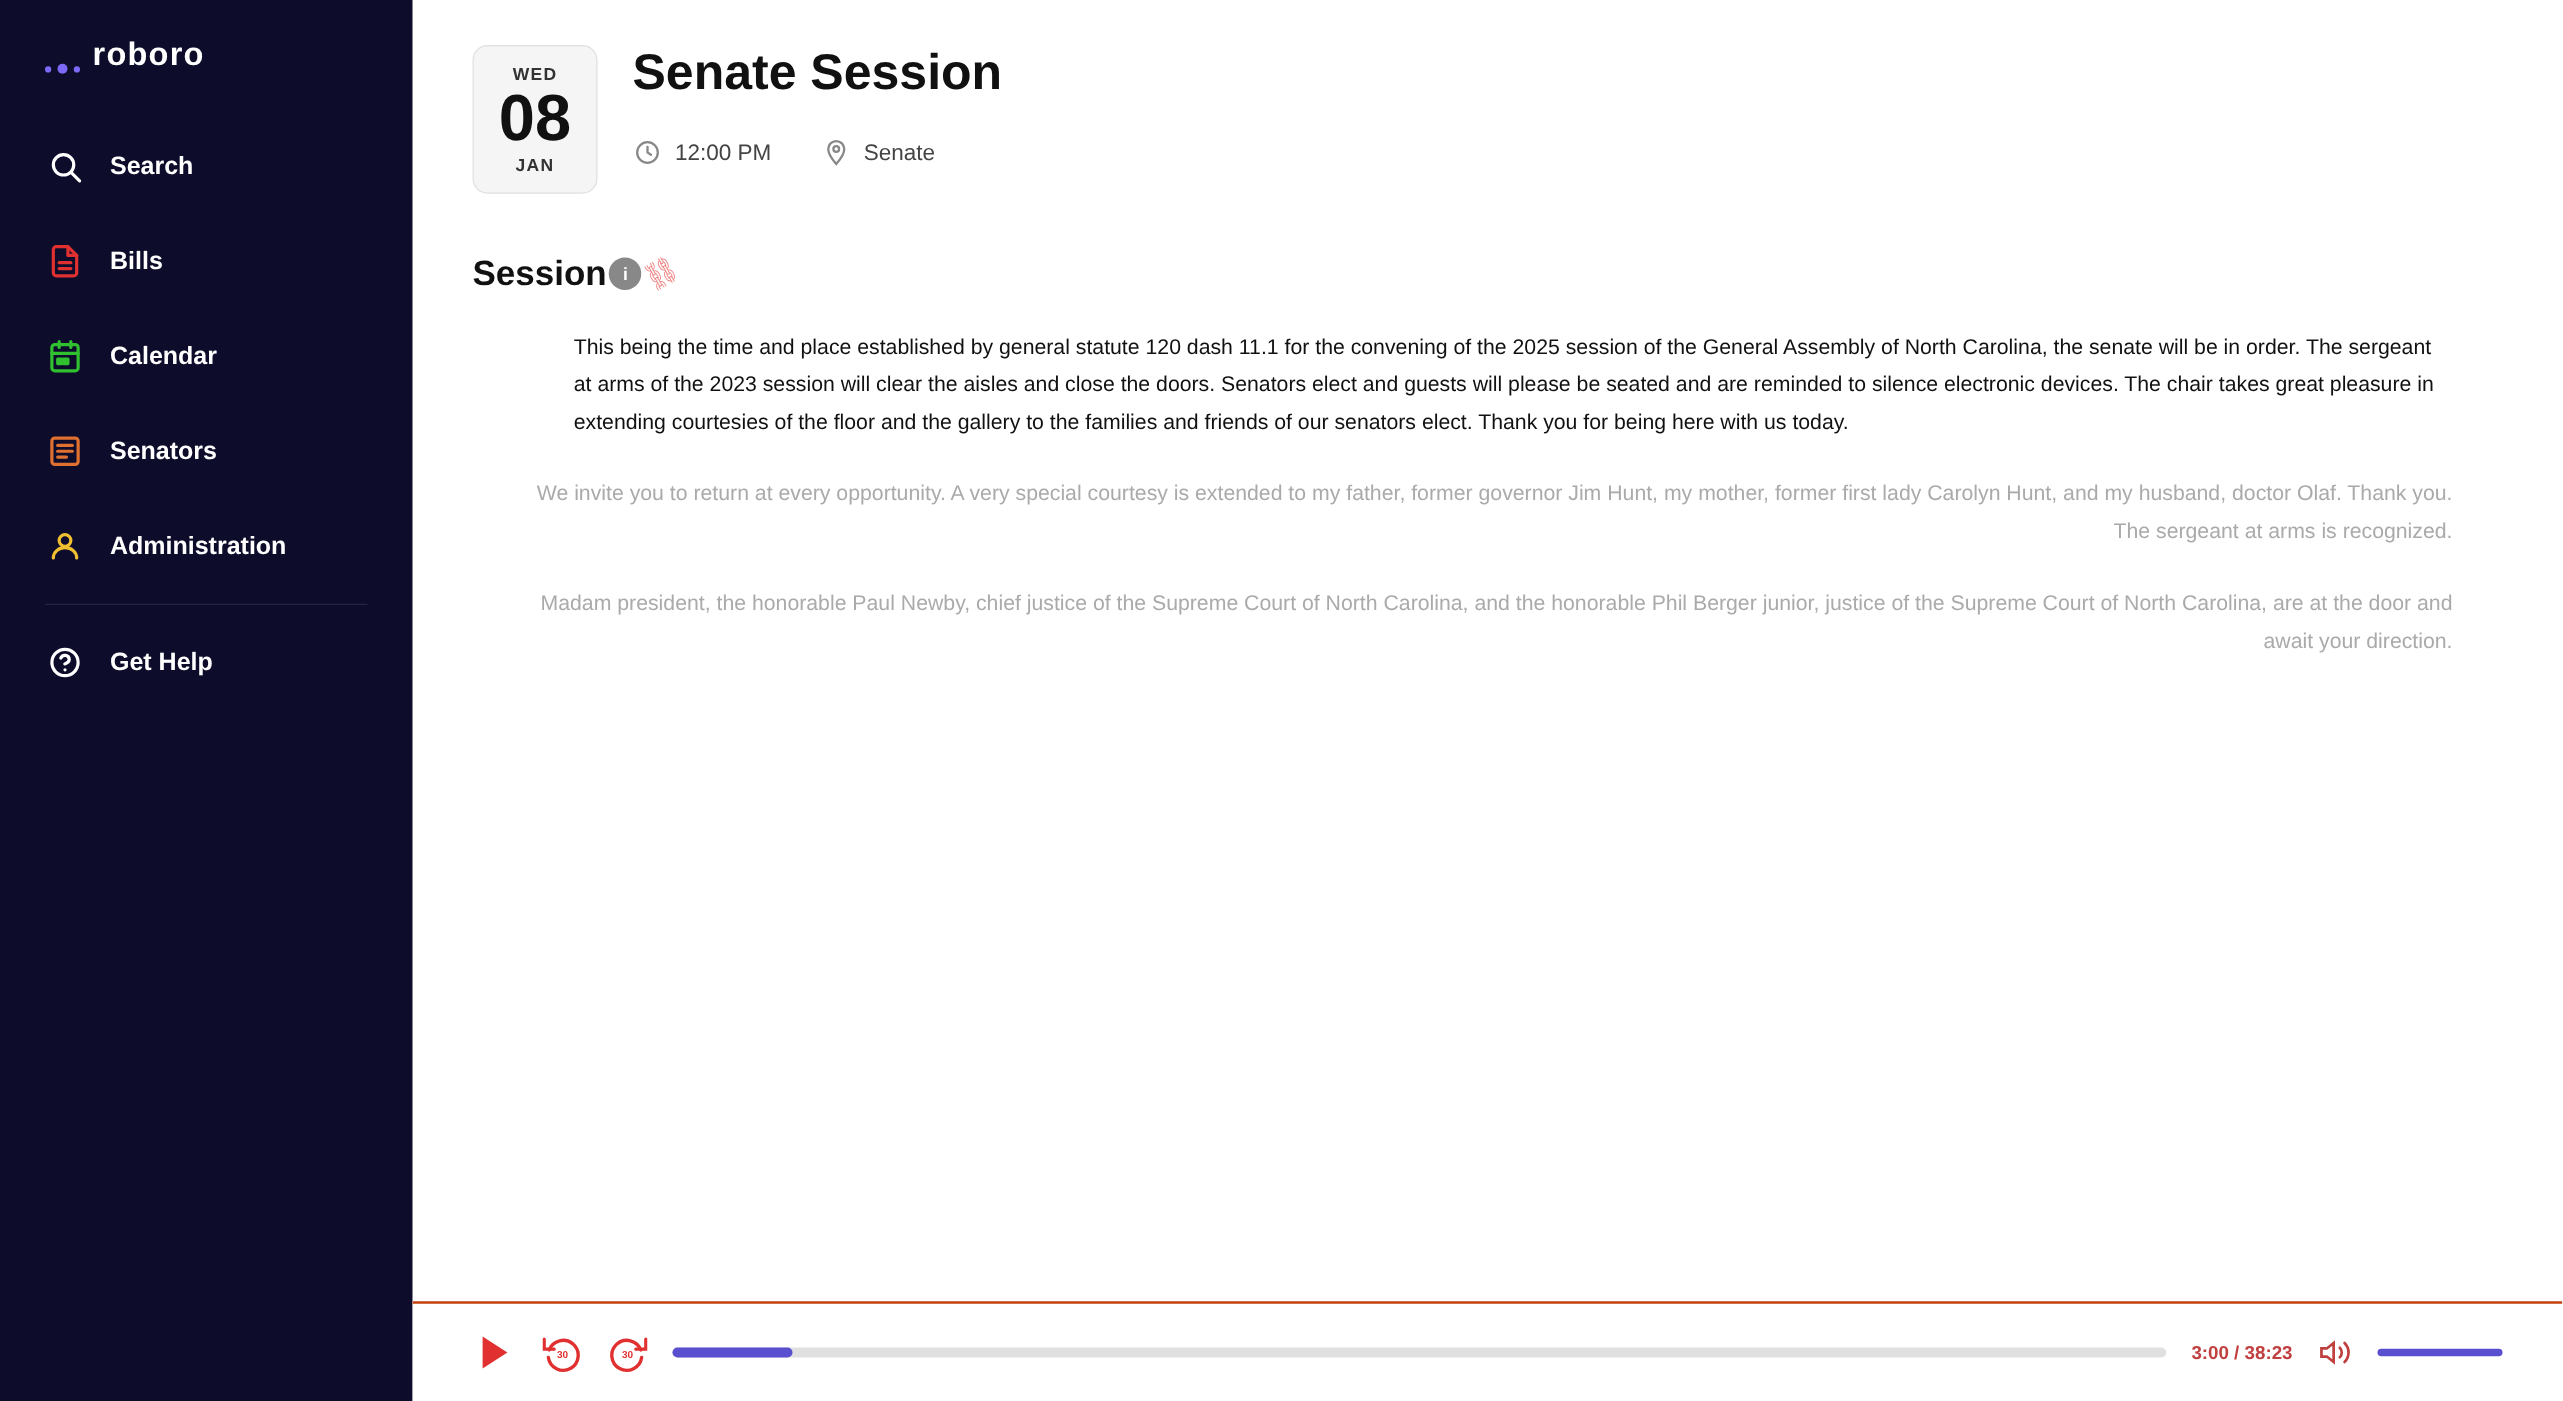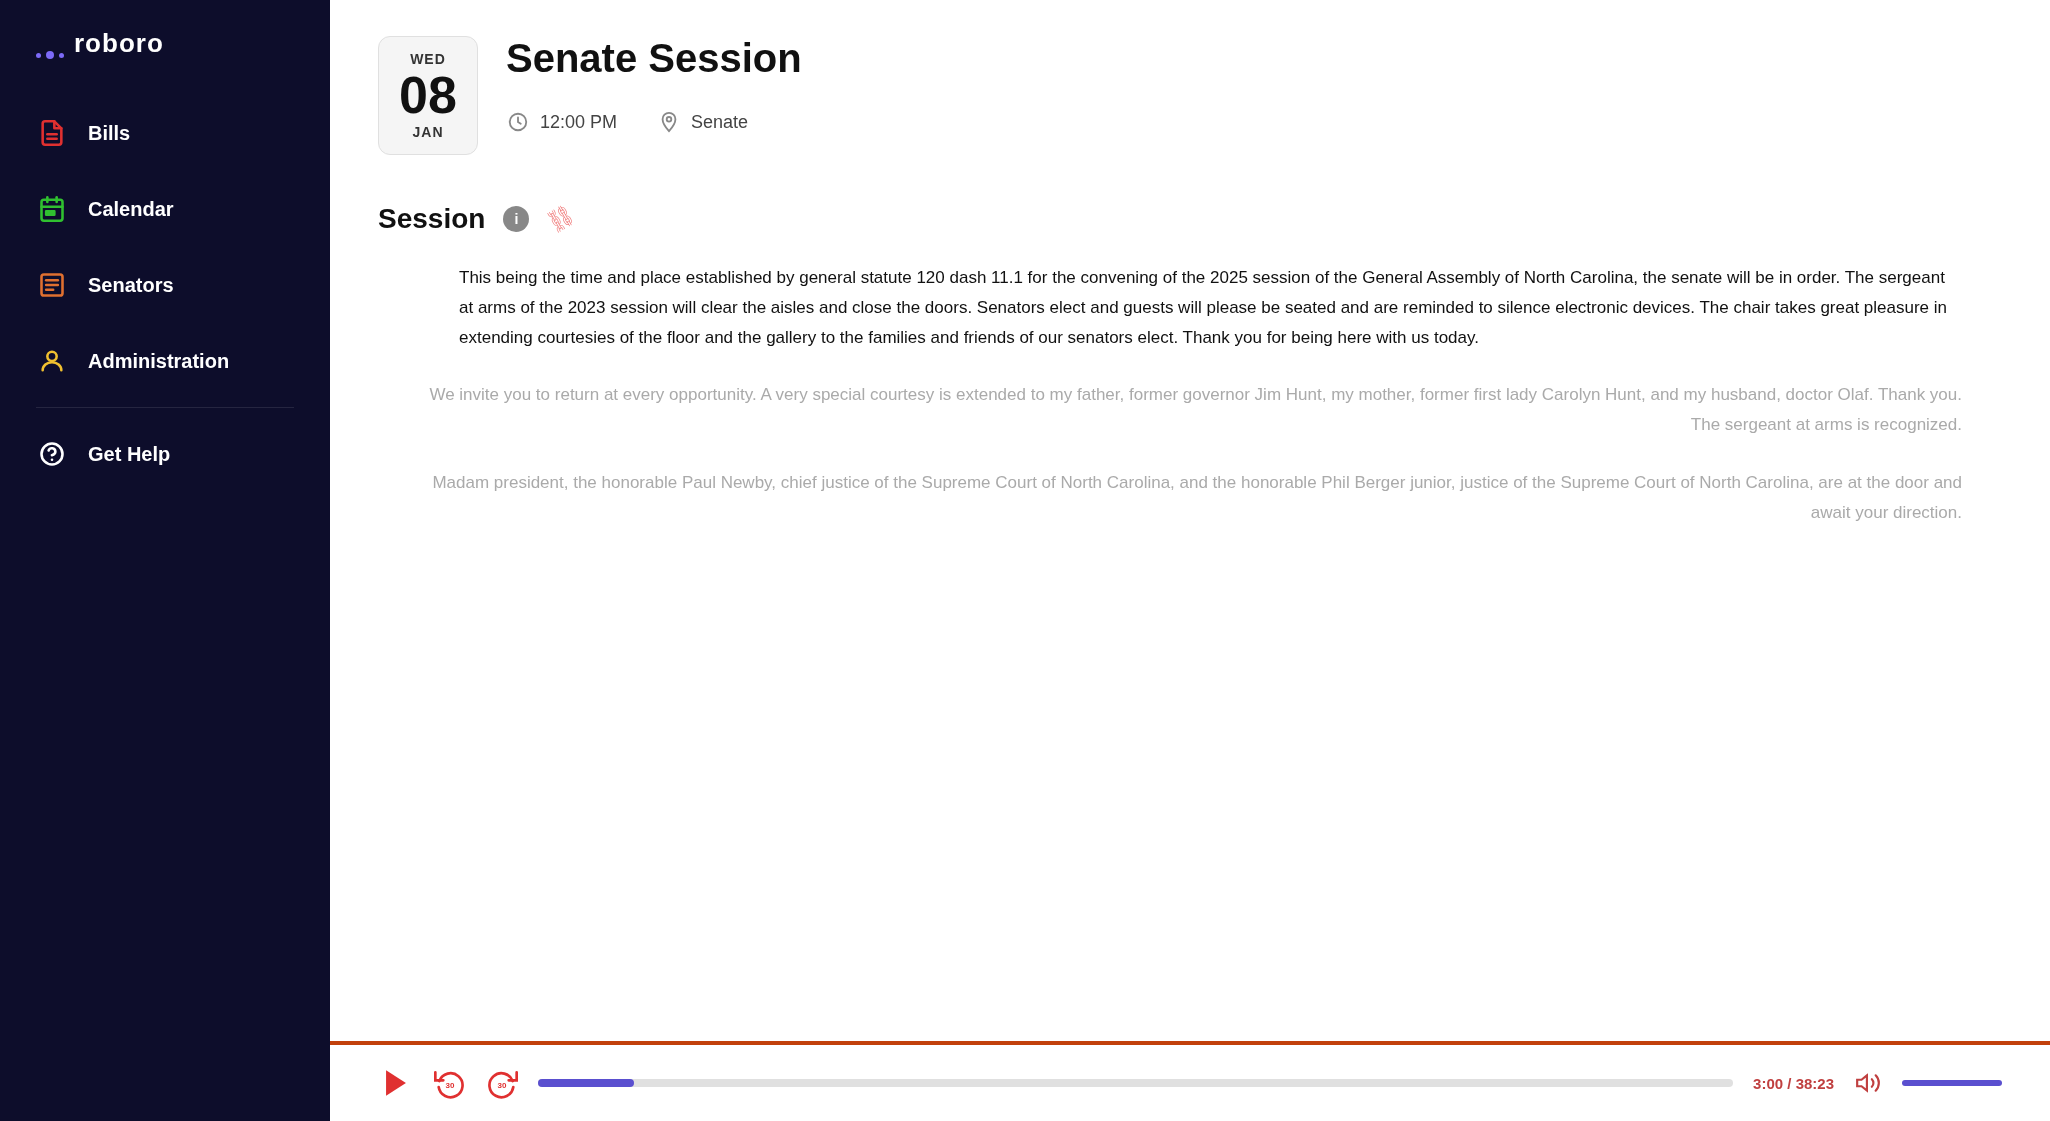--- a/index.html
+++ b/index.html
@@ -167,21 +167,21 @@
       display: flex;
       align-items: center;
       justify-content: center;
       color: #888;
     }
 
     
     .session-header {
       display: flex;
       align-items: center;
-      gap: 18px;
+      gap: 2px;
       margin-bottom: 28px;
     }
 
     .section-title {
       font-size: 28px;
       font-weight: 800;
       color: #111;
     }
 
     .info-icon {
@@ -226,21 +226,21 @@
       text-align: right;
     }
 
     
     #player-bar {
       position: absolute;
       bottom: 0;
       left: 0;
       right: 0;
       background: #fff;
-      border-top: 4px solid #c2410c;
+      border-top: 2px solid #c2410c;
       padding: 18px 48px;
       display: flex;
       align-items: center;
       gap: 20px;
       height: 80px;
     }
 
     .player-btn {
       background: none;
       border: none;
@@ -327,20 +327,29 @@
 <nav id="sidebar">
   <div class="logo">
     <div class="logo-dots">
       <div class="logo-dot small"></div>
       <div class="logo-dot"></div>
       <div class="logo-dot small"></div>
     </div>
     <span class="logo-text">roboro</span>
   </div>
 
+  <div class="nav-item">
+    <div class="nav-icon">
+      <svg width="28" height="28" viewBox="0 0 24 24" fill="none" stroke="white" stroke-width="2.2" stroke-linecap="round" stroke-linejoin="round">
+        <circle cx="11" cy="11" r="7"></circle>
+        <line x1="16.5" y1="16.5" x2="22" y2="22"></line>
+      </svg>
+    </div>
+    <span>Search</span>
+  </div>
 
   <div class="nav-item">
     <div class="nav-icon">
       <svg width="28" height="28" viewBox="0 0 24 24" fill="none" stroke="#e03030" stroke-width="2.2" stroke-linecap="round" stroke-linejoin="round">
         <path d="M14 2H6a2 2 0 0 0-2 2v16a2 2 0 0 0 2 2h12a2 2 0 0 0 2-2V8z"></path>
         <polyline points="14 2 14 8 20 8"></polyline>
         <line x1="8" y1="13" x2="16" y2="13"></line>
         <line x1="8" y1="17" x2="16" y2="17"></line>
       </svg>
     </div>

